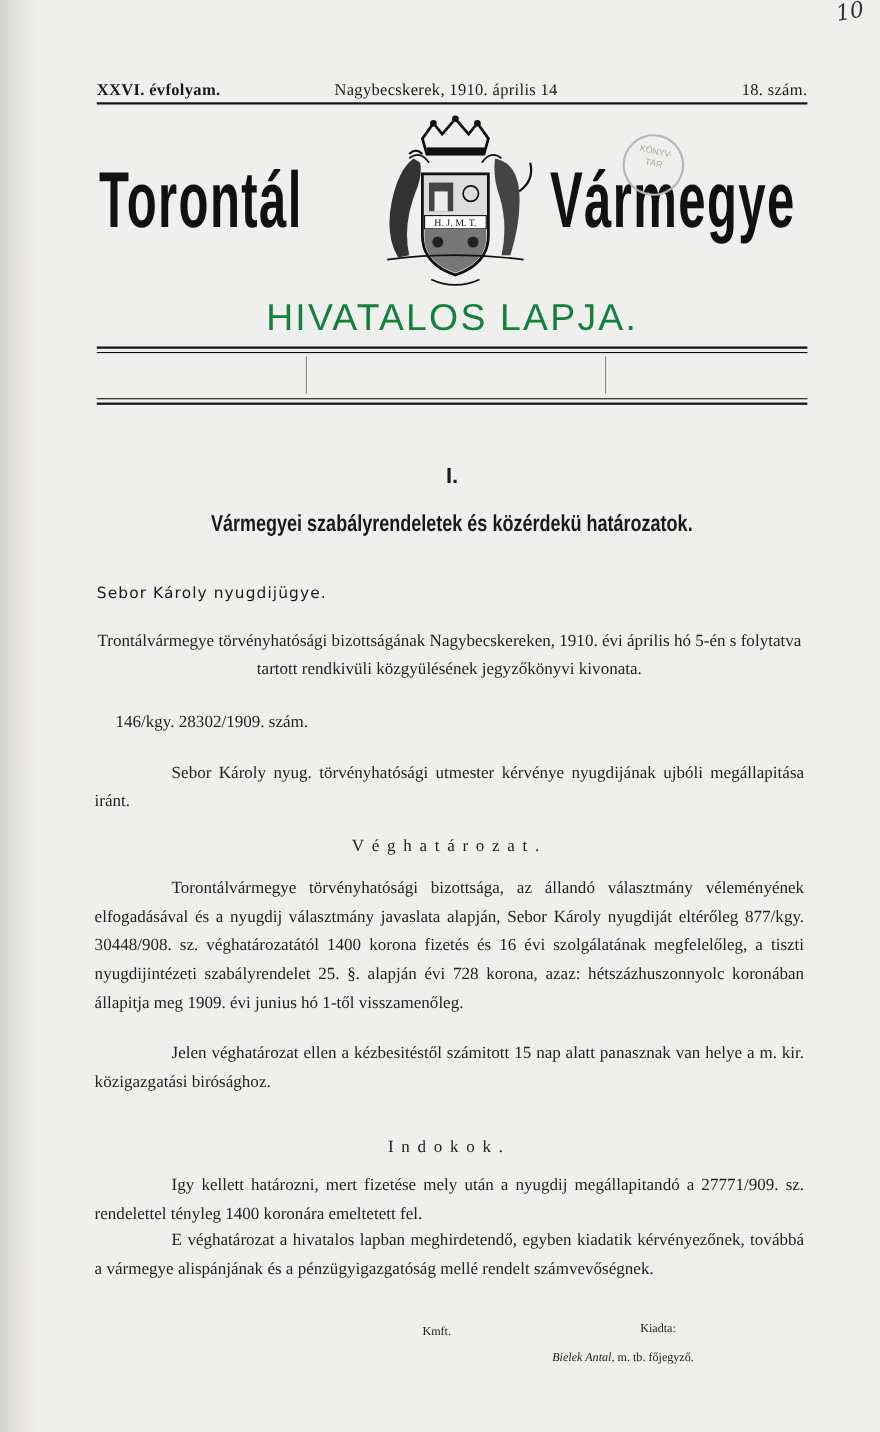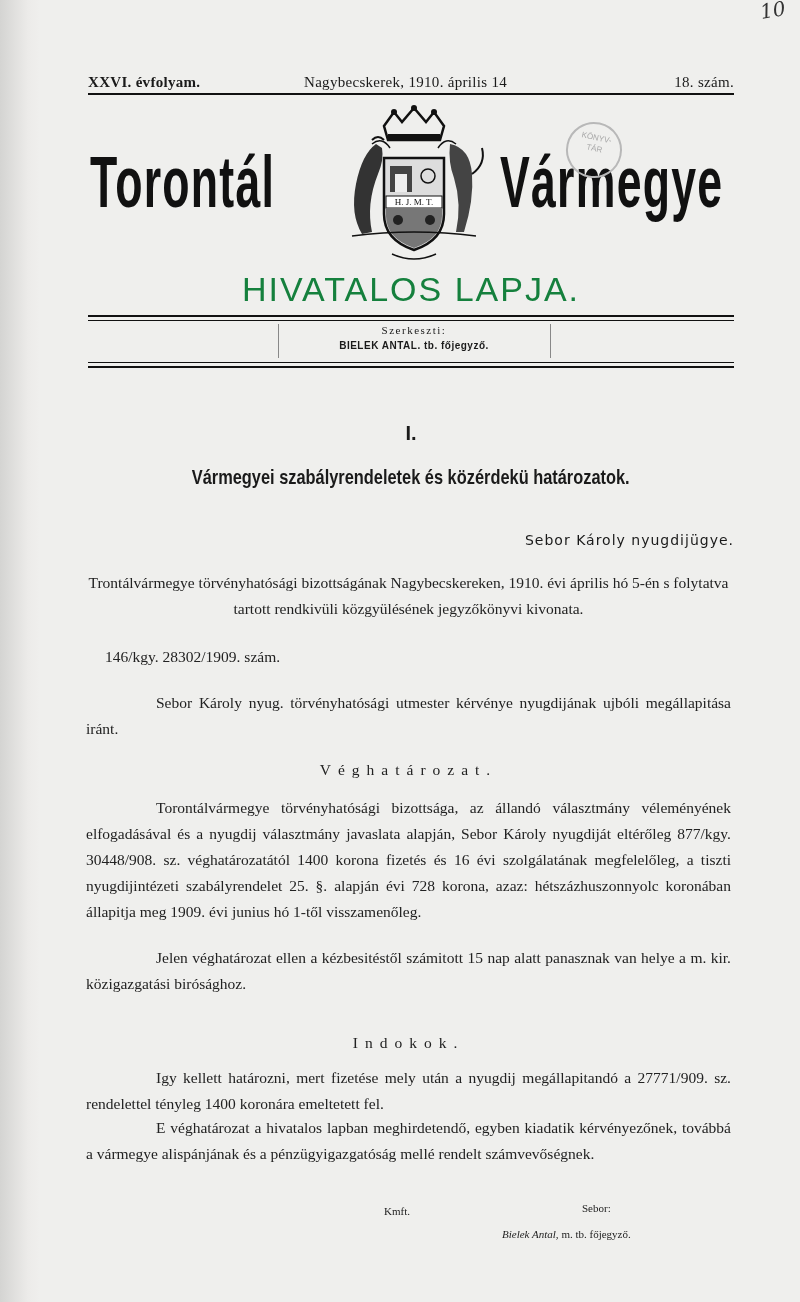--- a/index.html
+++ b/index.html
@@ -55,21 +55,21 @@
   .vsep { position: absolute; top: 2px; width: 1px; height: 34px; background: #888; }
 
   .roman { left: 88px; top: 422px; width: 646px; text-align: center; font-family: "Liberation Sans", sans-serif; font-weight: bold; font-size: 20px; }
   .section-head {
     left: 88px; top: 465px; width: 646px; text-align: center;
     font-family: "Liberation Sans", "DejaVu Sans", sans-serif; font-weight: bold;
     font-size: 21px; white-space: nowrap;
   }
   .section-head span { display: inline-block; transform: scaleX(0.78); }
   .case-title {
-    left: 88px; top: 532px; width: 646px; text-align: right;
+    left: 88px; top: 532px; width: 646px; text-align: left;
     font-family: "DejaVu Sans", sans-serif; font-size: 14px; letter-spacing: 1px;
   }
 
   .para { left: 86px; width: 645px; font-size: 15.5px; line-height: 26px; text-align: justify; color: #222; }
   .indent { text-indent: 70px; }
   .centered { text-align: center; text-align-last: center; }
   .spaced { letter-spacing: 7px; }
 
   .sig { font-size: 11px; color: #222; white-space: nowrap; }
   .sig i { font-style: italic; }
@@ -126,24 +126,20 @@
   <div>TÁR</div>
 </div>
 
 <div class="abs subtitle">HIVATALOS LAPJA.</div>
 
 <div class="abs rule" style="left:88px; top:315px; width:646px; height:2px;"></div>
 <div class="abs rule" style="left:88px; top:320px; width:646px; height:1px;"></div>
 
 <div class="abs info-box">
   <div class="vsep" style="left:190px;"></div>
-  <div class="info-col" style="left:192px; width:268px;">
-    <span class="lbl" style="letter-spacing:1.5px;">Szerkeszti:</span>
-    <span class="val">BIELEK ANTAL. tb. főjegyző.</span>
-  </div>
   <div class="vsep" style="left:462px;"></div>
 </div>
 
 <div class="abs rule" style="left:88px; top:362px; width:646px; height:1px;"></div>
 <div class="abs rule" style="left:88px; top:366px; width:646px; height:2px;"></div>
 
 <div class="abs roman">I.</div>
 <div class="abs section-head">
   <span>Vármegyei szabályrendeletek és közérdekü határozatok.</span>
 </div>
@@ -153,17 +149,17 @@
 <div class="abs para" style="top:644px; left:105px;">146/kgy. 28302/1909. szám.</div>
 <div class="abs para indent" style="top:690px;">Sebor Károly nyug. törvényhatósági utmester kérvénye nyugdijának ujbóli megállapitása iránt.</div>
 <div class="abs para centered spaced" style="top:757px;">Véghatározat.</div>
 <div class="abs para indent" style="top:795px;">Torontálvármegye törvényhatósági bizottsága, az állandó választmány véleményének elfogadásával és a nyugdij választmány javaslata alapján, Sebor Károly nyugdiját eltérőleg 877/kgy. 30448/908. sz. véghatározatától 1400 korona fizetés és 16 évi szolgálatának megfelelőleg, a tiszti nyugdijintézeti szabályrendelet 25. §. alapján évi 728 korona, azaz: hétszázhuszonnyolc koronában állapitja meg 1909. évi junius hó 1-től visszamenőleg.</div>
 <div class="abs para indent" style="top:945px;">Jelen véghatározat ellen a kézbesitéstől számitott 15 nap alatt panasznak van helye a m. kir. közigazgatási birósághoz.</div>
 <div class="abs para centered spaced" style="top:1030px;">Indokok.</div>
 <div class="abs para indent" style="top:1065px;">Igy kellett határozni, mert fizetése mely után a nyugdij megállapitandó a 27771/909. sz. rendelettel tényleg 1400 koronára emeltetett fel.</div>
 <div class="abs para indent" style="top:1115px;">E véghatározat a hivatalos lapban meghirdetendő, egyben kiadatik kérvényezőnek, továbbá a vármegye alispánjának és a pénzügyigazgatóság mellé rendelt számvevőségnek.</div>
 
 <div class="abs sig" style="left:384px; top:1205px;">Kmft.</div>
-<div class="abs sig" style="left:582px; top:1202px;">Sebor:</div>
+<div class="abs sig" style="left:582px; top:1202px;">Kiadta:</div>
 <div class="abs sig" style="left:502px; top:1228px;">
   <i>Bielek Antal,</i>
   <span>m. tb. főjegyző.</span>
 </div>
 
 </body></html>

